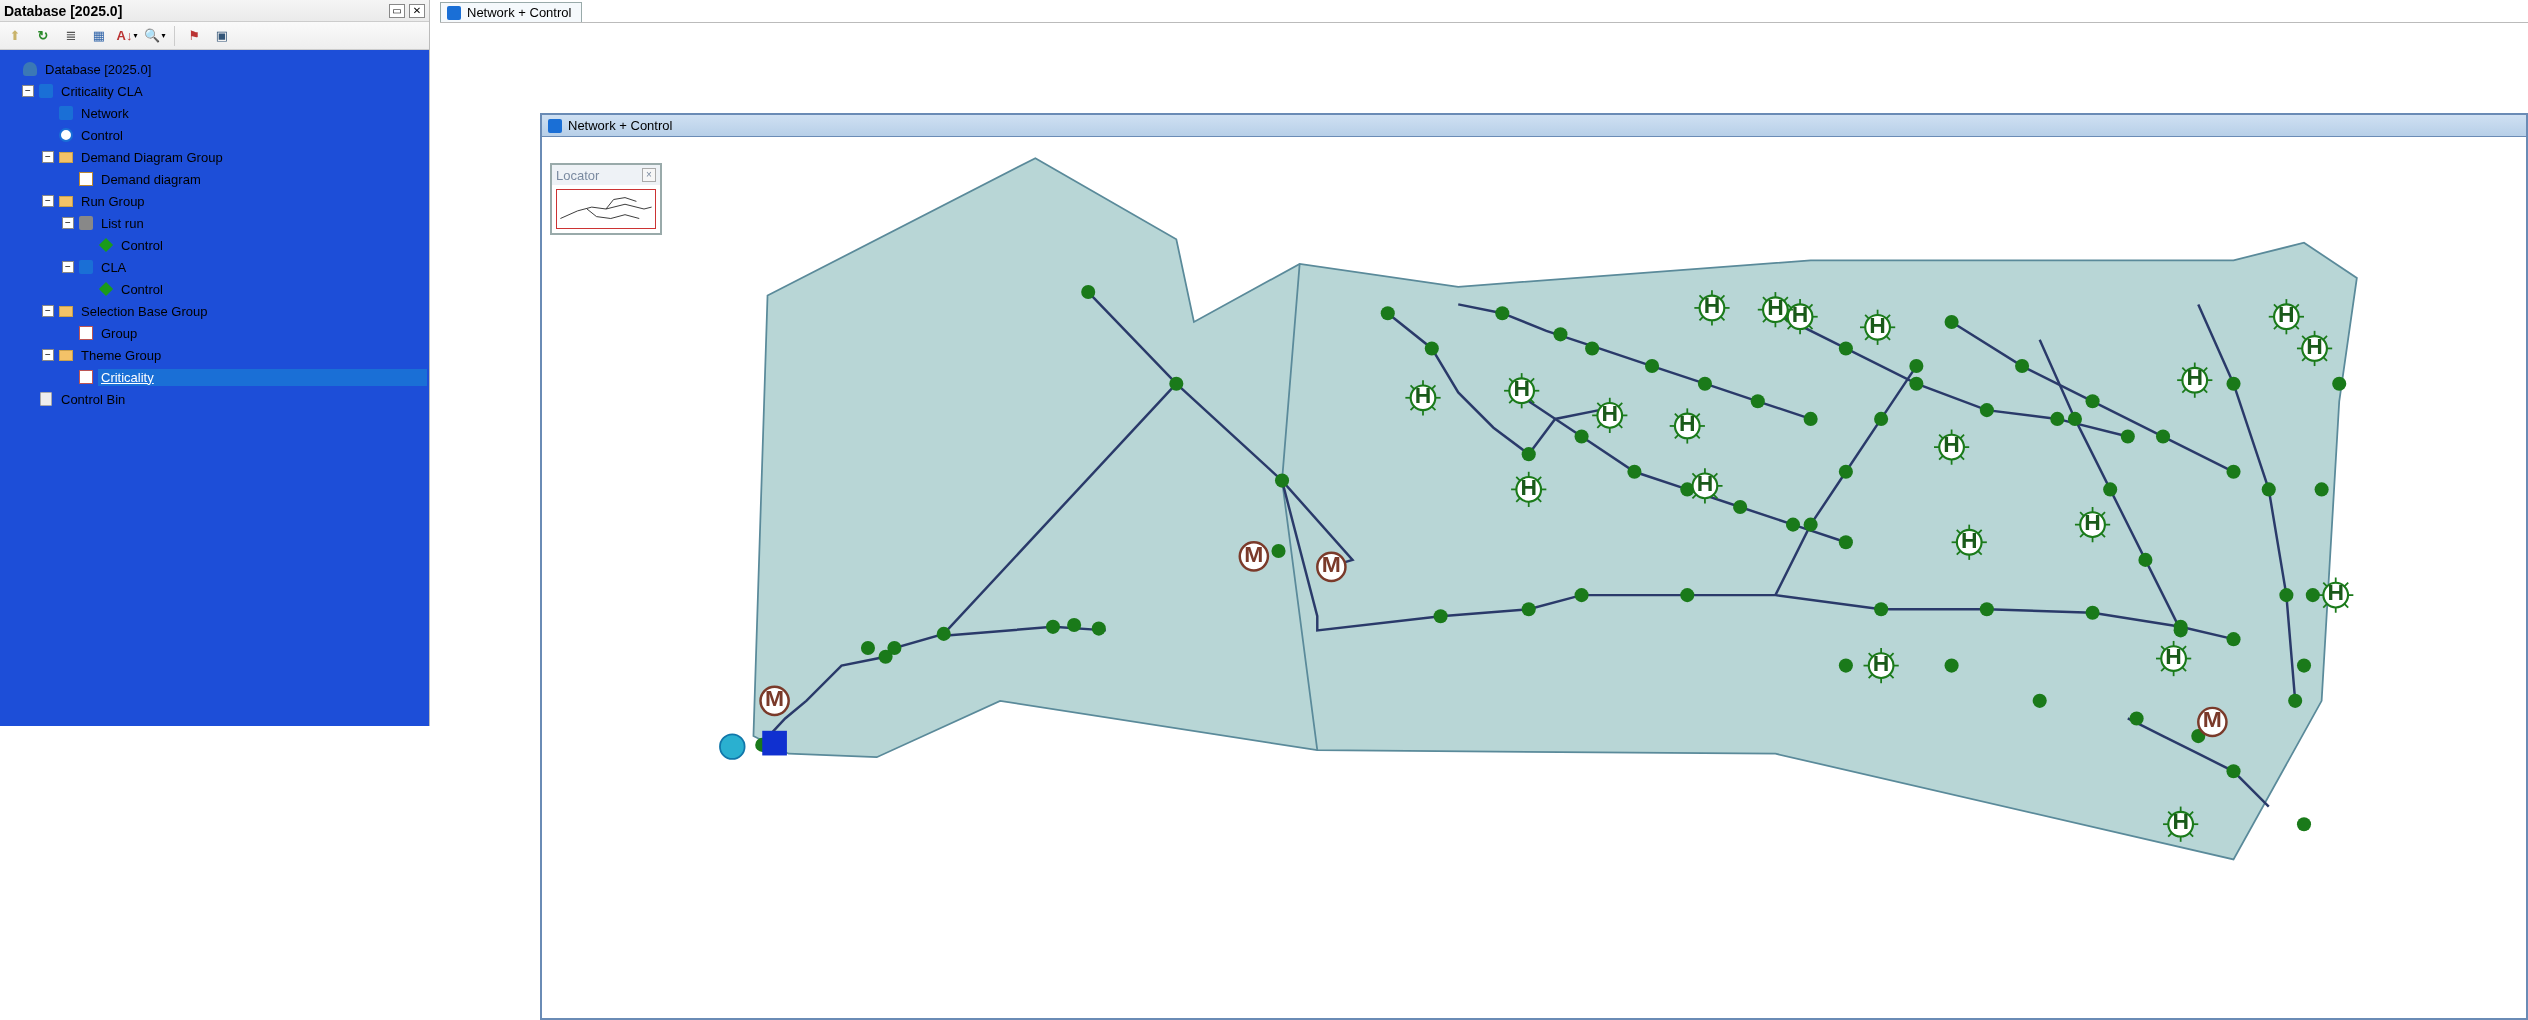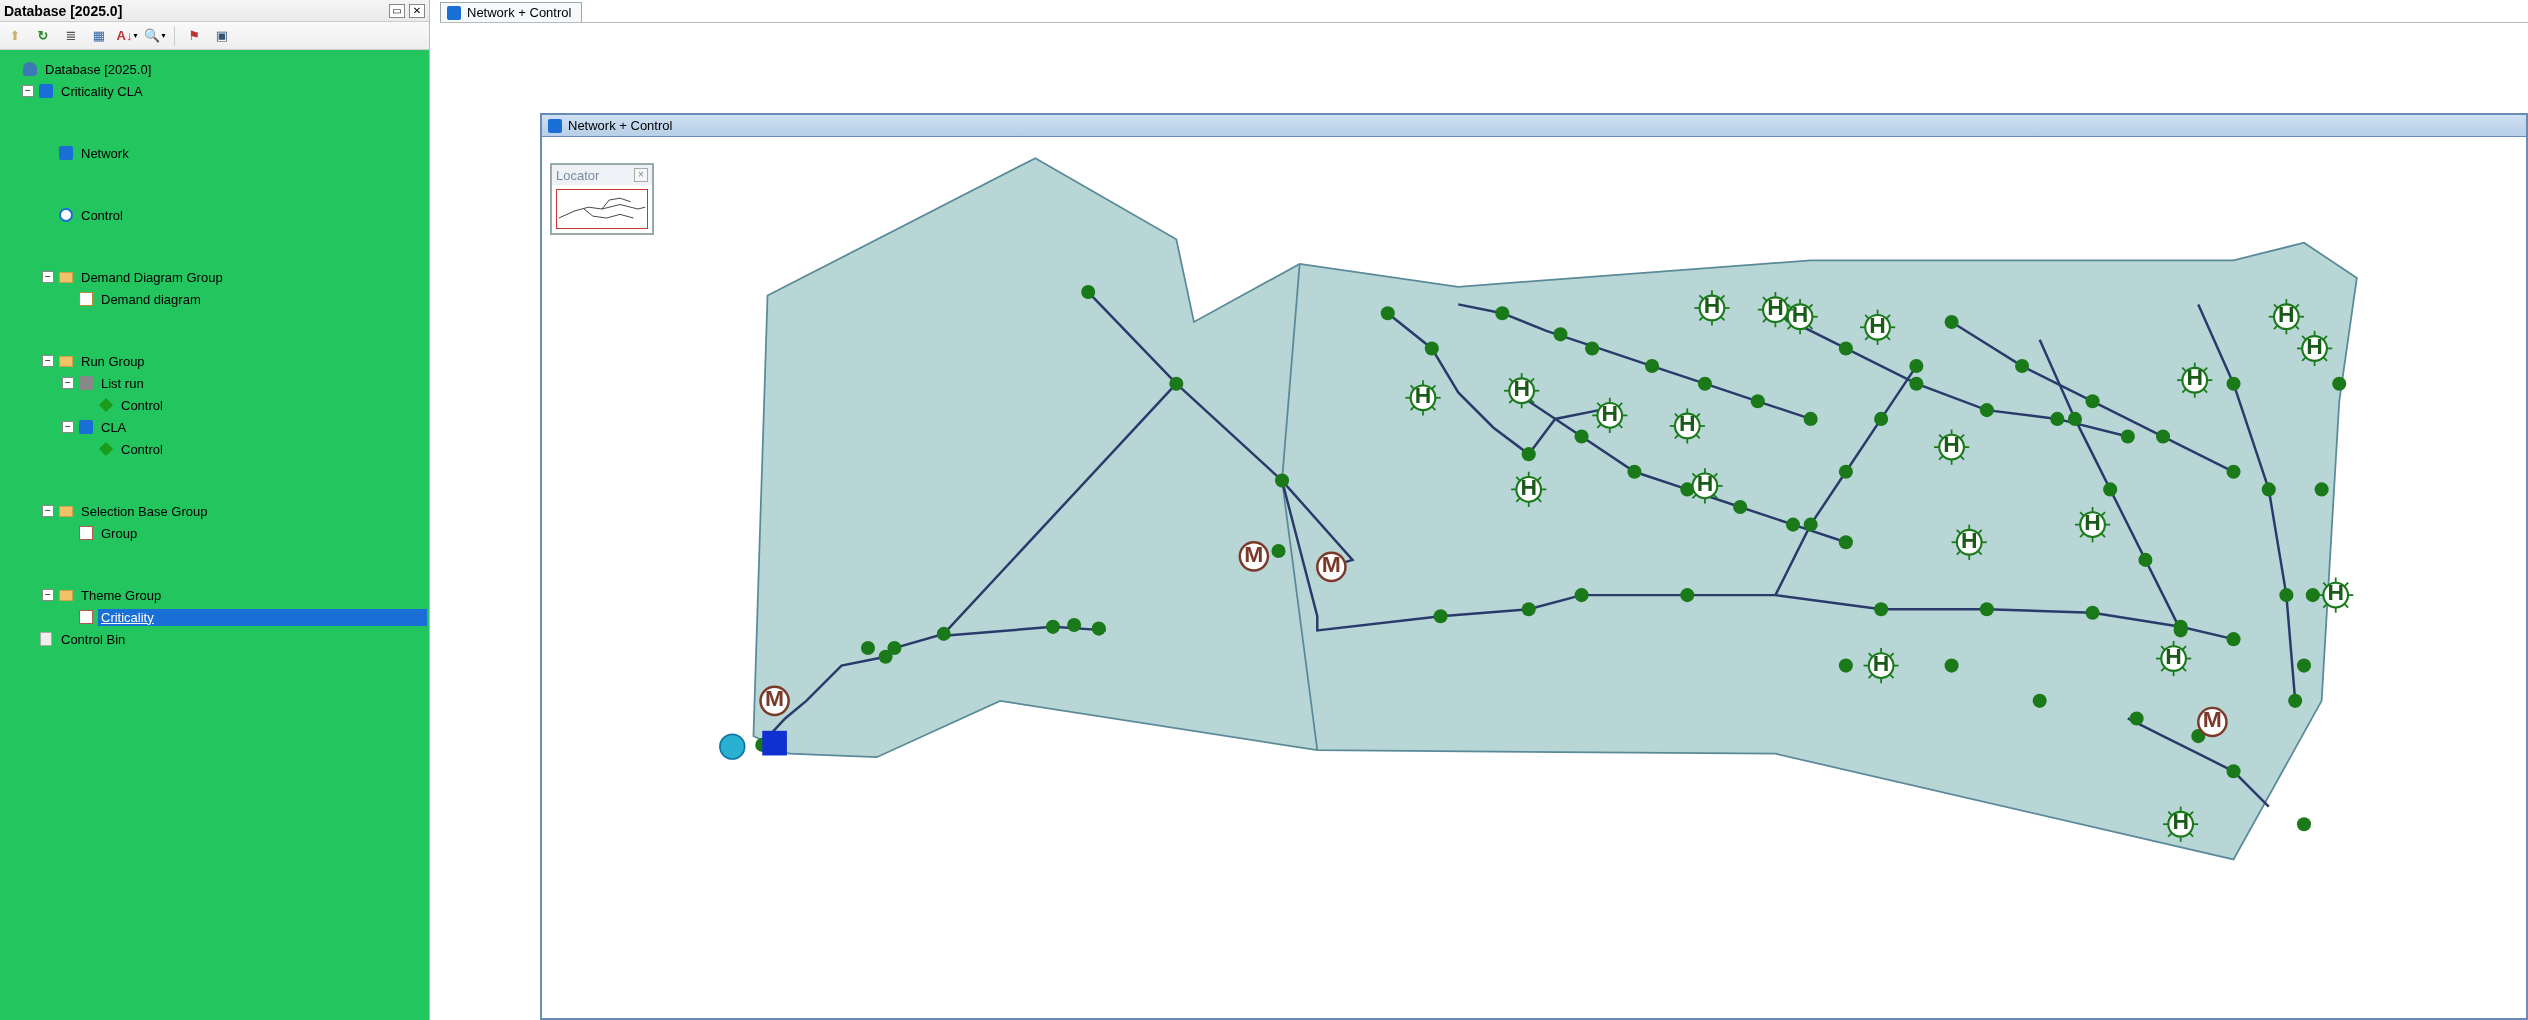--- a/index.html
+++ b/index.html
@@ -1,21 +1,21 @@
 <!DOCTYPE html>
 <html><head>
 <meta charset="utf-8">
 <style>
   * { box-sizing: border-box; margin: 0; padding: 0; font-family: "Segoe UI", Tahoma, sans-serif; font-size: 13px; }
   body { background: #fff; width: 2528px; height: 1020px; overflow: hidden; position: relative; }
 
   
   .database-panel {
-    position: absolute; left: 0; top: 0; width: 430px; height: 1020px;
-    border-right: 1px solid #bbb; background: #22c55e; display: flex; flex-direction: column;
+    position: absolute; left: 0; top: 0; width: 430px; height: 726px;
+    border-right: 1px solid #bbb; background: #1d4ed8; display: flex; flex-direction: column;
   }
   .panel-header {
     height: 22px; background: linear-gradient(#f5f5f5,#eaeaea);
     border-bottom: 1px solid #ccc; display: flex; align-items: center; padding: 0 4px; gap: 4px;
   }
   .panel-header .title { font-weight: bold; font-size: 14px; flex: 1; }
   .panel-header .winbtn { width: 16px; height: 14px; border: 1px solid #888; font-size: 10px; line-height: 12px; text-align: center; cursor: pointer; background:#fff;}
   .toolbar {
     height: 28px; border-bottom: 1px solid #ccc; display: flex; align-items: center; padding: 2px 4px; gap: 6px;
     background: linear-gradient(#fafafa,#eee);
@@ -26,21 +26,21 @@
 
   .tree { padding: 8px 2px; overflow:auto; flex:1; user-select:none; }
   .tree-row { display:flex; align-items:center; height:22px; white-space:nowrap; cursor:pointer; }
   .tree-row .exp { width:12px; height:12px; border:1px solid #888; font-size:10px; line-height:10px; text-align:center; margin-right:4px; cursor:pointer; background:#fff;}
   .tree-row .noexp { width:12px; height:12px; margin-right:4px; }
   .tree-row .icon { width:16px; height:16px; margin-right:4px; display:flex; align-items:center; justify-content:center; }
   .tree-row .label { padding:1px 3px; }
   .tree-row.selected .label { background:#1a6fd6; color:#fff; flex:1;text-decoration:underline; }
   .indent-0 { padding-left: 4px; }
   .indent-1 { padding-left: 20px; }
-  .indent-2 { padding-left: 40px; margin-top: 40px; }
+  .indent-2 { padding-left: 40px; }
   .indent-3 { padding-left: 60px; }
   .indent-4 { padding-left: 80px; }
 
   
   .ico-db { width:14px;height:14px;background:#3b78b5;border-radius:7px 7px 3px 3px;}
   .ico-folder { width:14px;height:11px;background:#f3c268;border:1px solid #caa04a;}
   .ico-net { width:14px;height:14px;background:#1a6fd6;border-radius:2px;}
   .ico-ctrl { width:14px;height:14px;border:2px solid #1a6fd6;border-radius:50%;background:#fff;}
   .ico-diag { width:14px;height:14px;background:#fff;border:1px solid #b83;}
   .ico-run { width:14px;height:14px;background:#888;border-radius:2px;}
@@ -56,21 +56,21 @@
   .right-area { position:absolute; left:440px; top:22px; right:0; bottom:0; background:#fff; border-top:1px solid #bbb; }
 
   .inner-window {
     position:absolute; left:100px; top:90px; right:0; bottom:0;
     border:2px solid #6a8bb5; background:#fff;
   }
   .inner-titlebar { height:22px; background:linear-gradient(#cfe0f2,#b7cfe8); display:flex; align-items:center; padding:0 6px; gap:6px; border-bottom:1px solid #6a8bb5;}
   .inner-titlebar .tabicon { width:14px;height:14px;background:#1a6fd6;border-radius:2px;}
   .inner-body { position:absolute; left:0; top:22px; right:0; bottom:0; background:#fff; }
 
-  .locator { position:absolute; left:8px; top:26px; width:104px; border:2px solid #9aa; background:#fff; }
+  .locator { position:absolute; left:8px; top:26px; width:112px; border:2px solid #9aa; background:#fff; }
   .locator-head { height:20px; background:#eef2f6; display:flex; align-items:center; padding:0 4px; font-size:12px; color:#7a8aa0; justify-content:space-between; }
   .locator-head .x { width:14px;height:14px;border:1px solid #aaa;text-align:center;line-height:12px;font-size:10px;cursor:pointer;background:#f6f6f6;}
   .locator-body { height:48px; position:relative; }
   .locator-body .mini { position:absolute; left:4px; right:4px; top:4px; bottom:4px; border:1px solid #c33; }
 
   .map-svg { width:100%; height:100%; }
 
   
 </style>
 </head>

